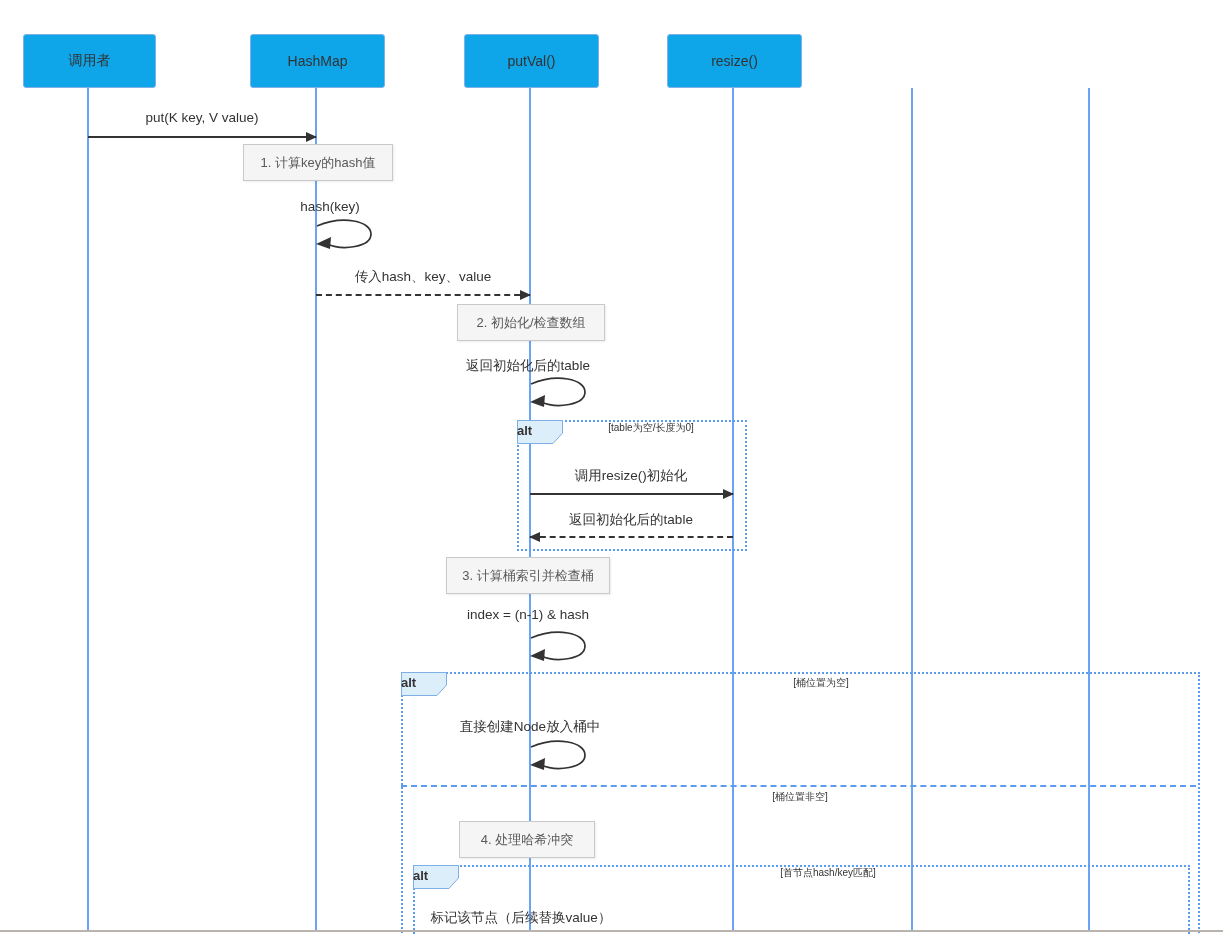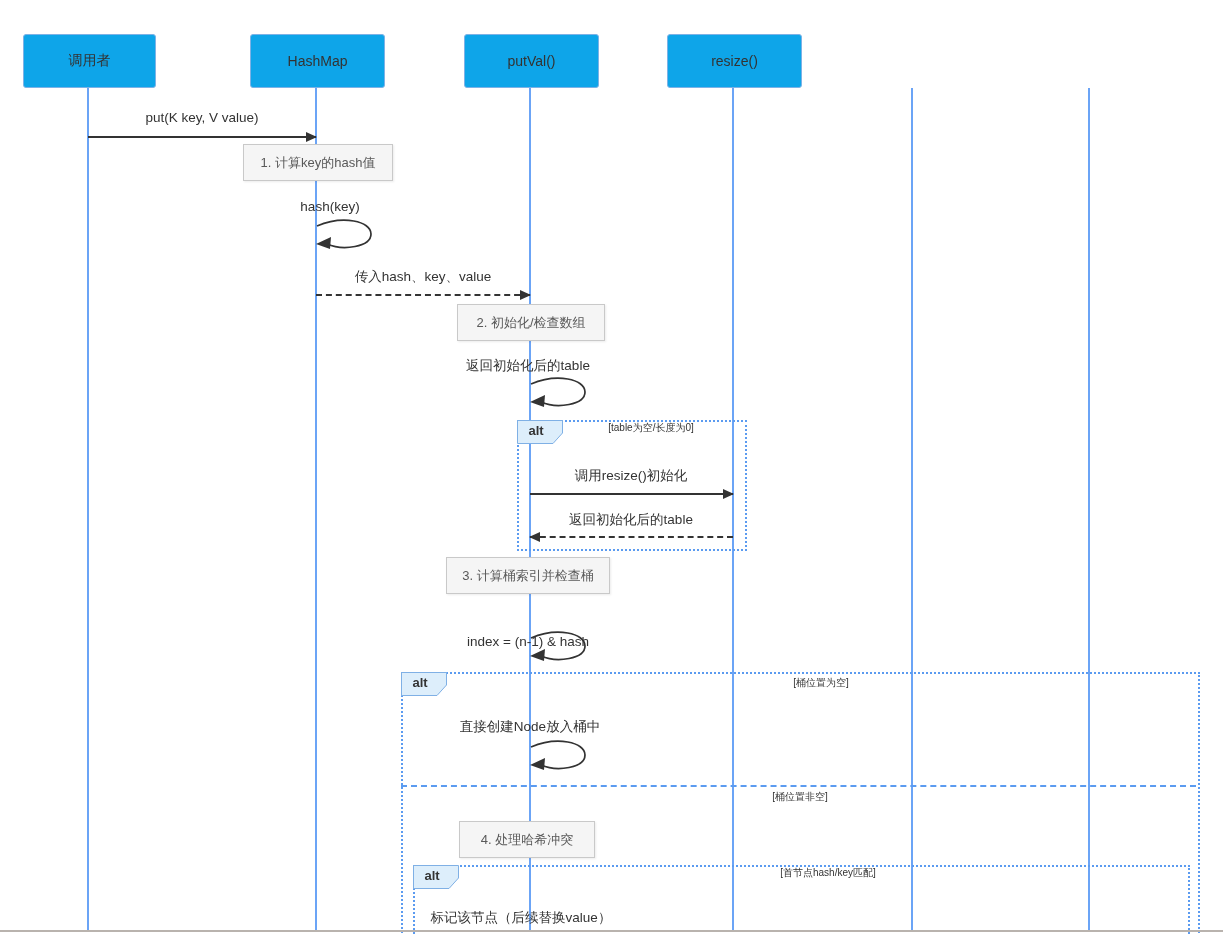--- a/index.html
+++ b/index.html
@@ -17,21 +17,21 @@
   .line{position:absolute;height:0;z-index:2;}
   .solid{border-top:2px solid #333;}
   .dashed{border-top:2px dashed #333;}
   .head{position:absolute;width:0;height:0;border-top:5px solid transparent;
         border-bottom:5px solid transparent;top:-6px;}
   .head-right{border-left:11px solid #333;right:-1px;}
   .head-left{border-right:11px solid #333;left:-1px;}
   .frame{position:absolute;border:2px dotted #5b9bf0;z-index:1;background:transparent;}
   .frame.open{border-bottom:none;}
   .frame-label{position:absolute;z-index:5;width:46px;height:24px;}
-  .frame-label span{position:absolute;left:0;top:3px;width:38px;text-align:center;
+  .frame-label span{position:absolute;left:0;top:3px;width:38px;
                     font-weight:bold;font-size:13px;color:#333;}
   .guard{position:absolute;font-weight:normal;font-size:10px;color:#333;z-index:4;
          white-space:nowrap;text-align:center;}
   .divider{position:absolute;border-top:2px dashed #5b9bf0;z-index:2;}
   .loop{position:absolute;z-index:2;}
   .bottom-line{position:absolute;left:0;top:930px;width:1223px;height:2px;
                background:#b9b3ae;z-index:6;}
 </style>
 </head>
 <body>
@@ -118,21 +118,21 @@
     <div class="head head-right"></div>
   </div>
 
   <div class="msg-label" style="left:521px;width:220px;top:511px">返回初始化后的table</div>
   <div class="line dashed" style="left:530px;width:203px;top:536px">
     <div class="head head-left"></div>
   </div>
 
   <div class="note" style="left:446px;top:557px;width:162px;height:35px">3. 计算桶索引并检查桶</div>
 
-  <div class="msg-label" style="left:418px;width:220px;top:634px">index = (n-1) &amp; hash</div>
+  <div class="msg-label" style="left:418px;width:220px;top:607px">index = (n-1) &amp; hash</div>
   <svg class="loop" style="left:529px;top:630px" width="60" height="34" viewBox="0 0 60 34">
     <path d="M2,8 C28,-3 56,3 56,16 C56,29 28,33 12,26" fill="none" stroke="#333" stroke-width="1.7"></path>
     <polygon points="1,26 16,19 15,31" fill="#333"></polygon>
   </svg>
 
   <div class="msg-label" style="left:420px;width:220px;top:718px">直接创建Node放入桶中</div>
   <svg class="loop" style="left:529px;top:739px" width="60" height="34" viewBox="0 0 60 34">
     <path d="M2,8 C28,-3 56,3 56,16 C56,29 28,33 12,26" fill="none" stroke="#333" stroke-width="1.7"></path>
     <polygon points="1,26 16,19 15,31" fill="#333"></polygon>
   </svg>

